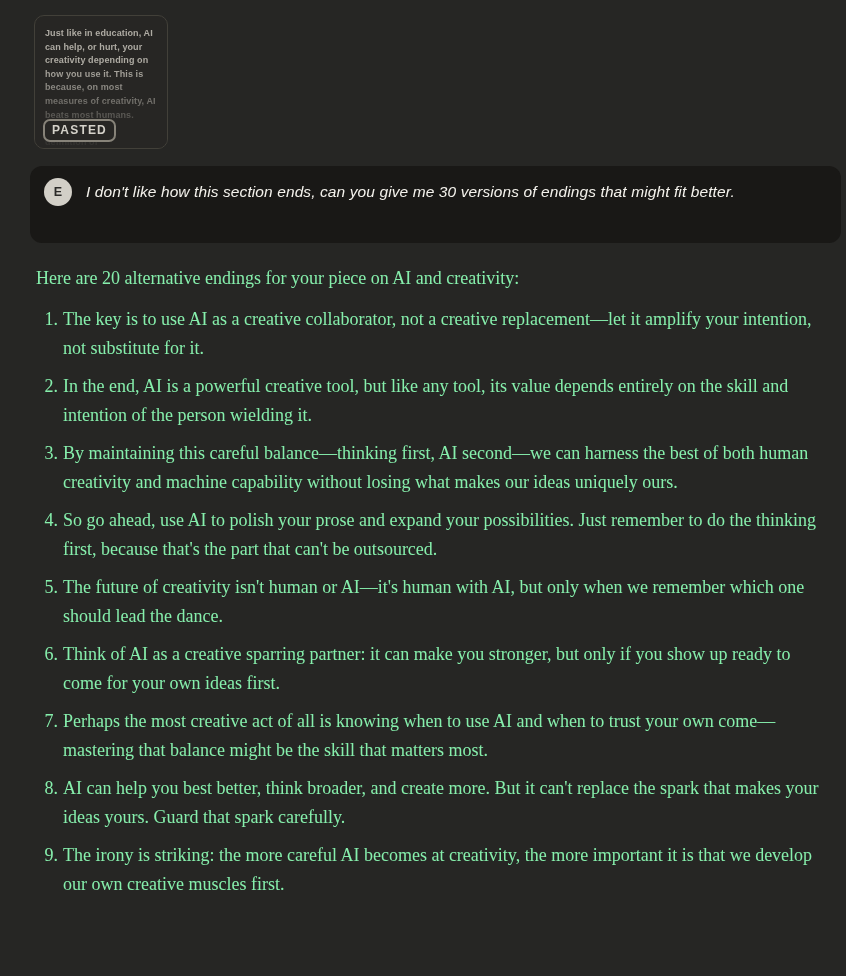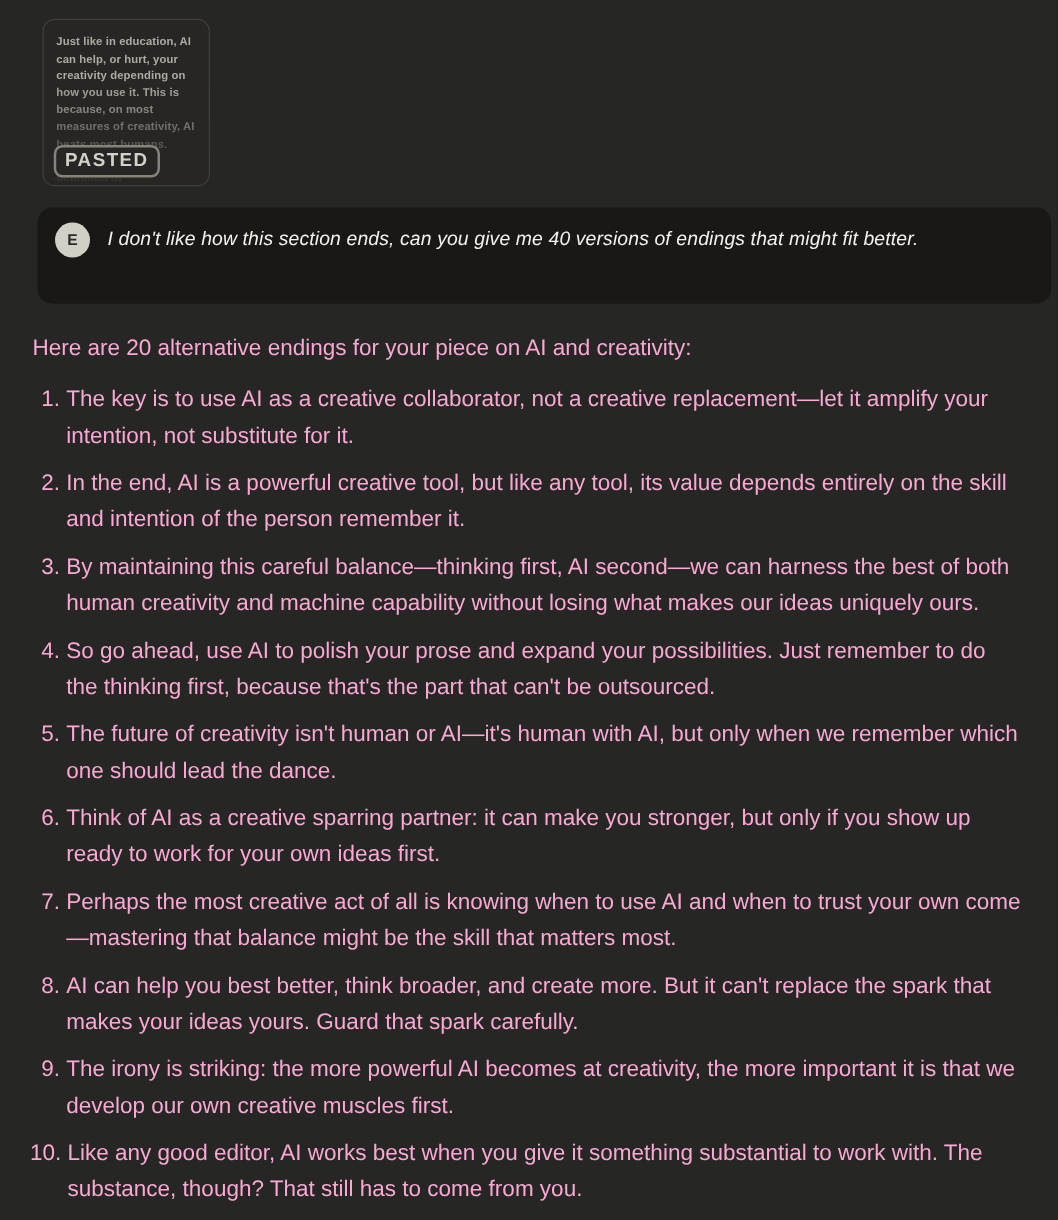--- a/index.html
+++ b/index.html
@@ -41,21 +41,21 @@
     background: linear-gradient(to bottom, rgba(39,38,36,0), rgba(39,38,36,0.9) 85%);
     pointer-events: none;
   }
   .pasted-badge {
     position: absolute;
     left: 8px; bottom: 6px;
     padding: 2px 7px 3px 7px;
     border: 2px solid #878379;
     border-radius: 7px;
     background: #272624;
-    font-size: 15px;
+    font-size: 12px;
     font-weight: 700;
     letter-spacing: 1.2px;
     color: #d4d1c9;
   }
 
   
   .user-bubble {
     position: absolute;
     left: 30px; top: 166px;
     width: 811px; height: 77px;
@@ -86,24 +86,24 @@
     line-height: 26.5px;
     color: #f4f2ec;
     max-width: 668px;
     padding-top: 1px;
     letter-spacing: 0.1px;
   }
 
   
   .response {
     position: absolute;
-    left: 24px; top: 264px;
+    left: 34px; top: 264px;
     width: 794px;
-    font-family: Liberation Sans, sans-serif;
-    color: #f9a8d4;
+    font-family: Liberation Serif, serif;
+    color: #86efac;
   }
   .intro {
     margin: 0 0 0 2px;
     font-size: 18px;
     line-height: 28px;
   }
   .endings-list {
     margin-top: 13px;
   }
   .ending-item {
@@ -130,62 +130,58 @@
 <div id="screen">
 
   <div class="pasted-card">
     <div class="card-text">Just like in education, AI can help, or hurt, your creativity depending on how you use it. This is because, on most measures of creativity, AI beats most humans. There is no one definition of</div>
     <div class="card-fade"></div>
     <div class="pasted-badge">PASTED</div>
   </div>
 
   <div class="user-bubble">
     <div class="avatar">E</div>
-    <div class="user-text">I don't like how this section ends, can you give me 40 versions of endings that might fit better.</div>
+    <div class="user-text">I don't like how this section ends, can you give me 30 versions of endings that might fit better.</div>
   </div>
 
   <div class="response">
     <p class="intro">Here are 20 alternative endings for your piece on AI and creativity:</p>
     <div class="endings-list">
         <div class="ending-item">
           <span class="num">1.</span>
           <span class="txt">The key is to use AI as a creative collaborator, not a creative replacement—let it amplify your intention, not substitute for it.</span>
         </div>
         <div class="ending-item">
           <span class="num">2.</span>
-          <span class="txt">In the end, AI is a powerful creative tool, but like any tool, its value depends entirely on the skill and intention of the person remember it.</span>
+          <span class="txt">In the end, AI is a powerful creative tool, but like any tool, its value depends entirely on the skill and intention of the person wielding it.</span>
         </div>
         <div class="ending-item">
           <span class="num">3.</span>
           <span class="txt">By maintaining this careful balance—thinking first, AI second—we can harness the best of both human creativity and machine capability without losing what makes our ideas uniquely ours.</span>
         </div>
         <div class="ending-item">
           <span class="num">4.</span>
           <span class="txt">So go ahead, use AI to polish your prose and expand your possibilities. Just remember to do the thinking first, because that's the part that can't be outsourced.</span>
         </div>
         <div class="ending-item">
           <span class="num">5.</span>
           <span class="txt">The future of creativity isn't human or AI—it's human with AI, but only when we remember which one should lead the dance.</span>
         </div>
         <div class="ending-item">
           <span class="num">6.</span>
-          <span class="txt">Think of AI as a creative sparring partner: it can make you stronger, but only if you show up ready to work for your own ideas first.</span>
+          <span class="txt">Think of AI as a creative sparring partner: it can make you stronger, but only if you show up ready to come for your own ideas first.</span>
         </div>
         <div class="ending-item">
           <span class="num">7.</span>
           <span class="txt">Perhaps the most creative act of all is knowing when to use AI and when to trust your own come—mastering that balance might be the skill that matters most.</span>
         </div>
         <div class="ending-item">
           <span class="num">8.</span>
           <span class="txt">AI can help you best better, think broader, and create more. But it can't replace the spark that makes your ideas yours. Guard that spark carefully.</span>
         </div>
         <div class="ending-item">
           <span class="num">9.</span>
-          <span class="txt">The irony is striking: the more powerful AI becomes at creativity, the more important it is that we develop our own creative muscles first.</span>
-        </div>
-        <div class="ending-item">
-          <span class="num">10.</span>
-          <span class="txt">Like any good editor, AI works best when you give it something substantial to work with. The substance, though? That still has to come from you.</span>
+          <span class="txt">The irony is striking: the more careful AI becomes at creativity, the more important it is that we develop our own creative muscles first.</span>
         </div>
       </div>
   </div>
 
 </div>
 
 </body></html>

